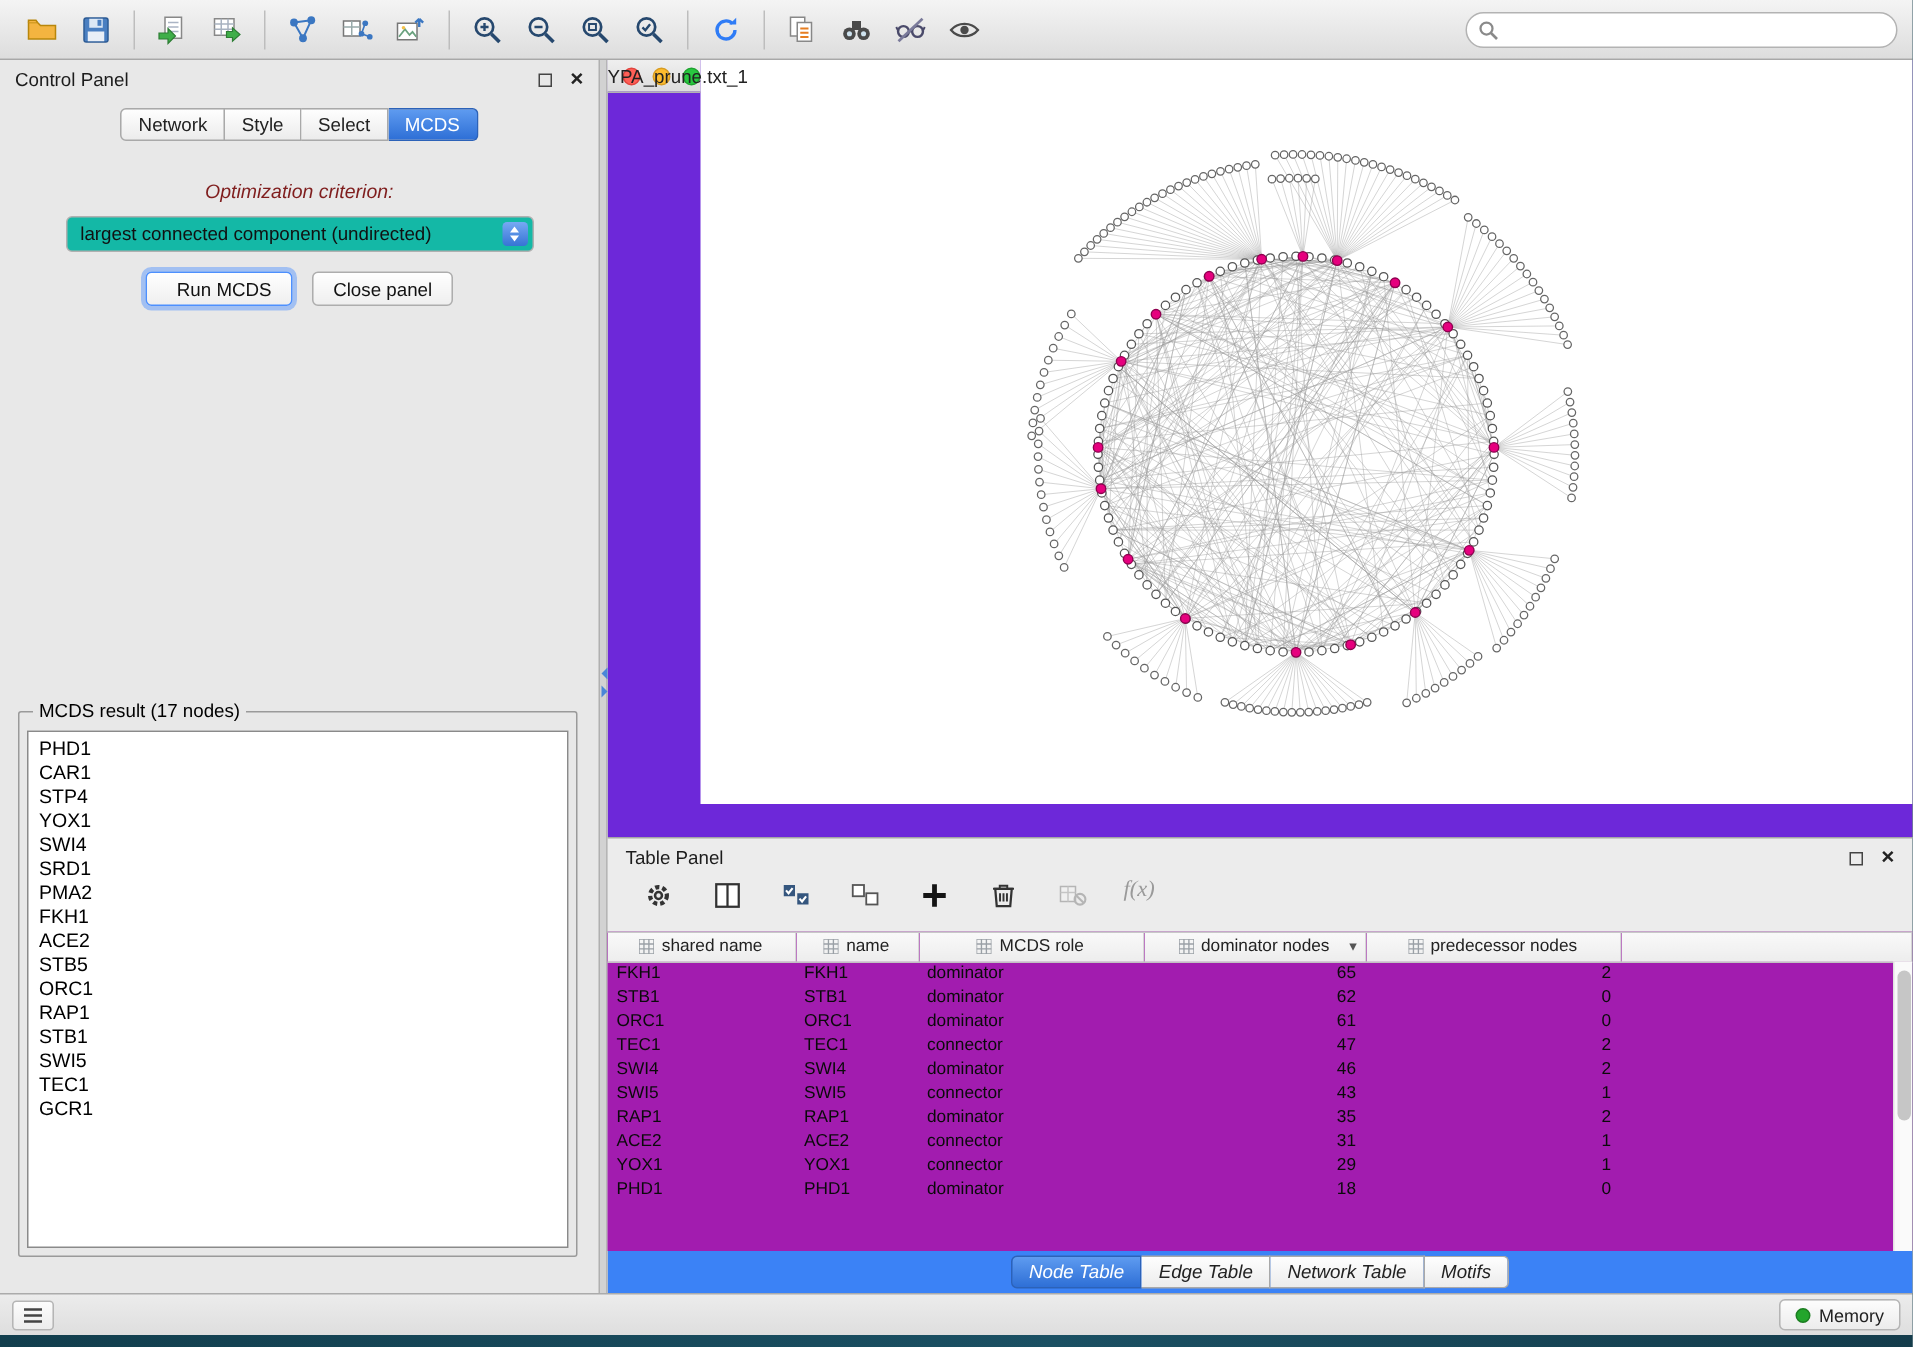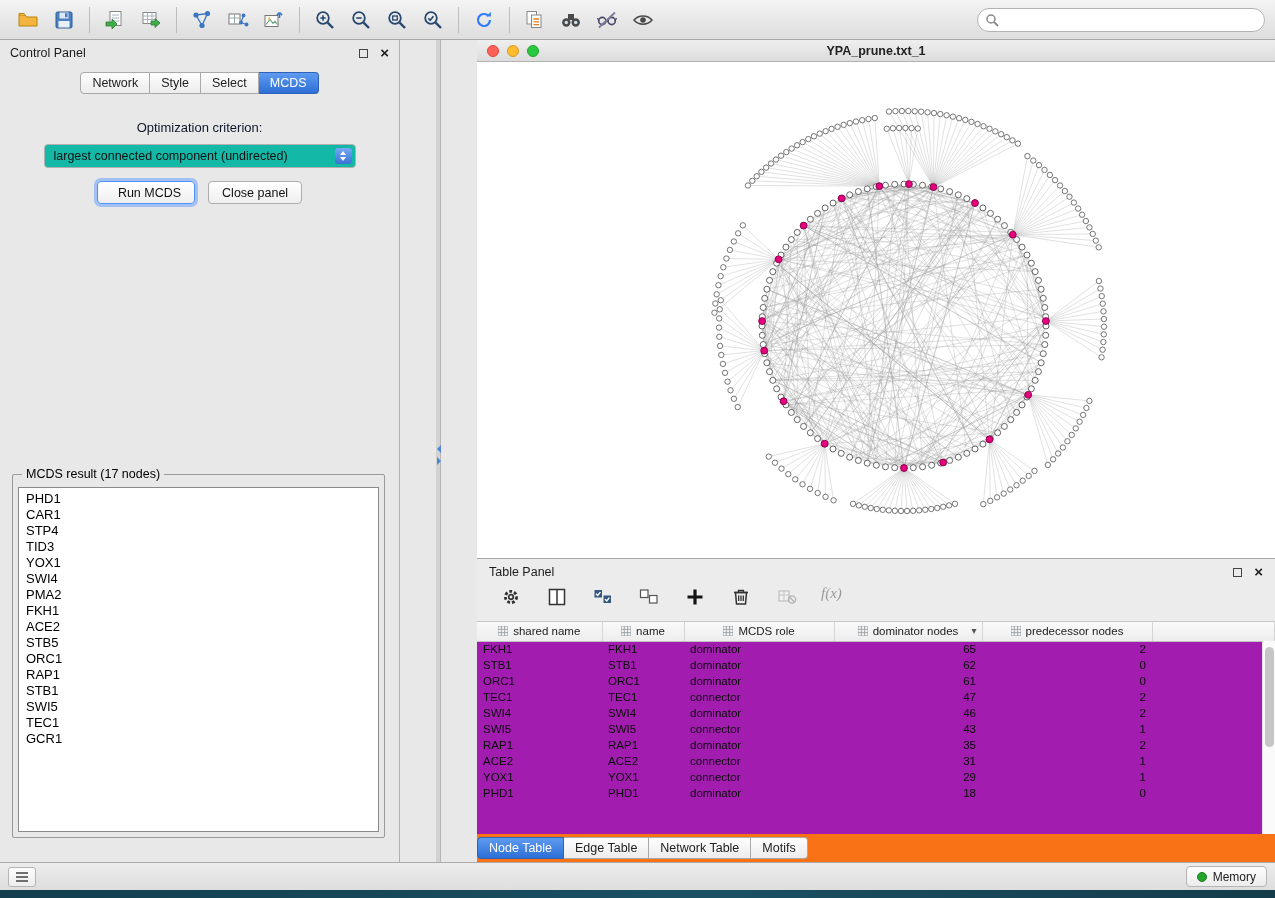--- a/index.html
+++ b/index.html
@@ -16,39 +16,39 @@
   .tb-btn { width:36px; height:30px; border:none; background:transparent;
     display:flex; align-items:center; justify-content:center; border-radius:4px; }
   .tb-sep { width:1px; height:26px; background:#bdbdbd; margin:0 7px; flex:0 0 1px; }
   .tb-search { margin-left:auto; position:relative; }
   .tb-search input { width:288px; height:24px; border:1px solid #b3b3b3;
     border-radius:12px; background:#fff; padding:0 8px 0 26px; font-size:12px;
     outline:none; }
   .tb-search .mag { position:absolute; left:8px; top:5px; }
 
   
-  .main { flex:1; display:flex; min-height:0;gap:36px; }
+  .main { flex:1; display:flex; min-height:0; }
 
   
   .control-panel { width:400px; flex:0 0 400px; background:#e8e8e8;
     position:relative; border-right:1px solid #b0b0b0; }
   .cp-header { height:26px; display:flex; align-items:center; padding:0 10px;
     font-size:12.5px; color:#1c1c1c; }
   .win-ctrls { margin-left:auto; display:flex; align-items:center; gap:12px; }
   .float-box { width:9px; height:9px; border:1.5px solid #444; display:inline-block; }
   .close-x { font-size:15px; font-weight:bold; color:#222; line-height:10px; }
   .cp-tabs { display:flex; justify-content:center; margin-top:6px; }
   .tab { font-size:12.5px; color:#222; padding:3px 11px;
     background:linear-gradient(#fefefe,#ececec); border:1px solid #a9a9a9;
     border-left:none; }
   .tab:first-child { border-left:1px solid #a9a9a9; border-radius:4px 0 0 4px; }
   .tab:last-child { border-radius:0 4px 4px 0; }
   .tab.active { background:linear-gradient(#5e9bf0,#2e6fd6); color:#fff;
     border-color:#2c62b8; }
-  .cp-opt-label { text-align:center; font-size:13px; margin-top:26px; color:#0f172a; }
+  .cp-opt-label { text-align:center; font-size:13px; margin-top:26px; color:#7f1d1d;font-style:italic; }
   .cp-select { position:relative; width:312px; height:24px; margin:9px auto 0;
     background:#14b8a6; border:1px solid #b0b0b0; border-radius:4px;
     font-size:12.5px; color:#111; display:flex; align-items:center;
     padding-left:9px; }
   .stepper { position:absolute; right:3px; top:3px; width:17px; height:16px;
     background:linear-gradient(#76a9f4,#3674d4); border-radius:3px;
     display:flex; flex-direction:column; align-items:center;
     justify-content:center; gap:2px; }
   .tri-up { width:0; height:0; border-left:3.5px solid transparent;
     border-right:3.5px solid transparent; border-bottom:4px solid #fff; }
@@ -71,22 +71,22 @@
     border-right:1px solid #b5b5b5; position:relative; }
   .vsplit .handle { position:absolute; top:405px; left:0; width:5px; height:26px;
     display:flex; flex-direction:column; align-items:center; gap:4px; }
   .h-tri-l { width:0;height:0;border-top:4px solid transparent;
     border-bottom:4px solid transparent;border-right:4px solid #4a86d8; }
   .h-tri-r { width:0;height:0;border-top:4px solid transparent;
     border-bottom:4px solid transparent;border-left:4px solid #4a86d8; }
 
   
   .right { flex:1; display:flex; flex-direction:column; min-width:0; }
-  .net-window { height:518px; flex:0 0 518px; display:flex; flex-direction:column;
-    background:#701a75;font-weight:bold; }
+  .net-window { height:518px; flex:0 0 518px; display:flex; 
+    background:#6d28d9; }
   .net-title { height:22px; flex:0 0 22px;
     background:linear-gradient(#efefef,#dcdcdc); border-bottom:1px solid #b2b2b2;
     position:relative; display:flex; align-items:center; }
   .traffic { display:flex; gap:8px; padding-left:10px; }
   .tl { width:12px; height:12px; border-radius:50%; }
   .tl.red { background:#ff5f57; border:1px solid #e0443e; }
   .tl.yellow { background:#febc2e; border:1px solid #d89c21; }
   .tl.green { background:#28c840; border:1px solid #1ea32f; }
   .net-title-text { position:absolute; left:0; right:0; text-align:center;
     font-size:12.5px; color:#222; }
@@ -115,21 +115,21 @@
     white-space:nowrap; overflow:hidden; }
   td.c-shared { padding-left:16px; }
   td.num { text-align:right; }
   td.c-succ { padding-right:16px; }
   td.c-pred { padding-right:14px; }
   .vscroll { position:absolute; top:19px; right:0; bottom:0; width:13px;
     background:#fafafa; border-left:1px solid #e2e2e2; }
   .vthumb { position:absolute; top:6px; left:2px; width:9px; height:100px;
     background:#c6c6c6; border-radius:5px; }
   .tp-tabs { height:28px; flex:0 0 28px; display:flex; align-items:center;
-    background:#f97316; }
+    justify-content:center; background:#3b82f6;font-style:italic; }
 
   
   .statusbar { height:28px; flex:0 0 28px; display:flex; align-items:center;
     background:linear-gradient(#ececec,#dedede); border-top:1px solid #ababab;
     padding:12px 8px; }
   .sb-left-btn { width:28px; height:20px; border:1px solid #b5b5b5;
     border-radius:3px; background:linear-gradient(#fcfcfc,#ededed);
     display:flex; align-items:center; justify-content:center; }
   .memory-btn { margin-left:auto; height:21px; display:flex; align-items:center;
     gap:6px; padding:0 10px; border:1px solid #b5b5b5; border-radius:4px;
@@ -306,23 +306,23 @@
       <div class="cp-buttons">
         <button class="btn focus-ring">Run MCDS</button>
         <button class="btn">Close panel</button>
       </div>
       <fieldset class="cp-result">
         <legend>MCDS result (17 nodes)</legend>
         <div class="result-list" id="result-list">
             <div>PHD1</div>
             <div>CAR1</div>
             <div>STP4</div>
-            <div>TID3</div>
             <div>YOX1</div>
             <div>SWI4</div>
+            <div>SRD1</div>
             <div>PMA2</div>
             <div>FKH1</div>
             <div>ACE2</div>
             <div>STB5</div>
             <div>ORC1</div>
             <div>RAP1</div>
             <div>STB1</div>
             <div>SWI5</div>
             <div>TEC1</div>
             <div>GCR1</div>

